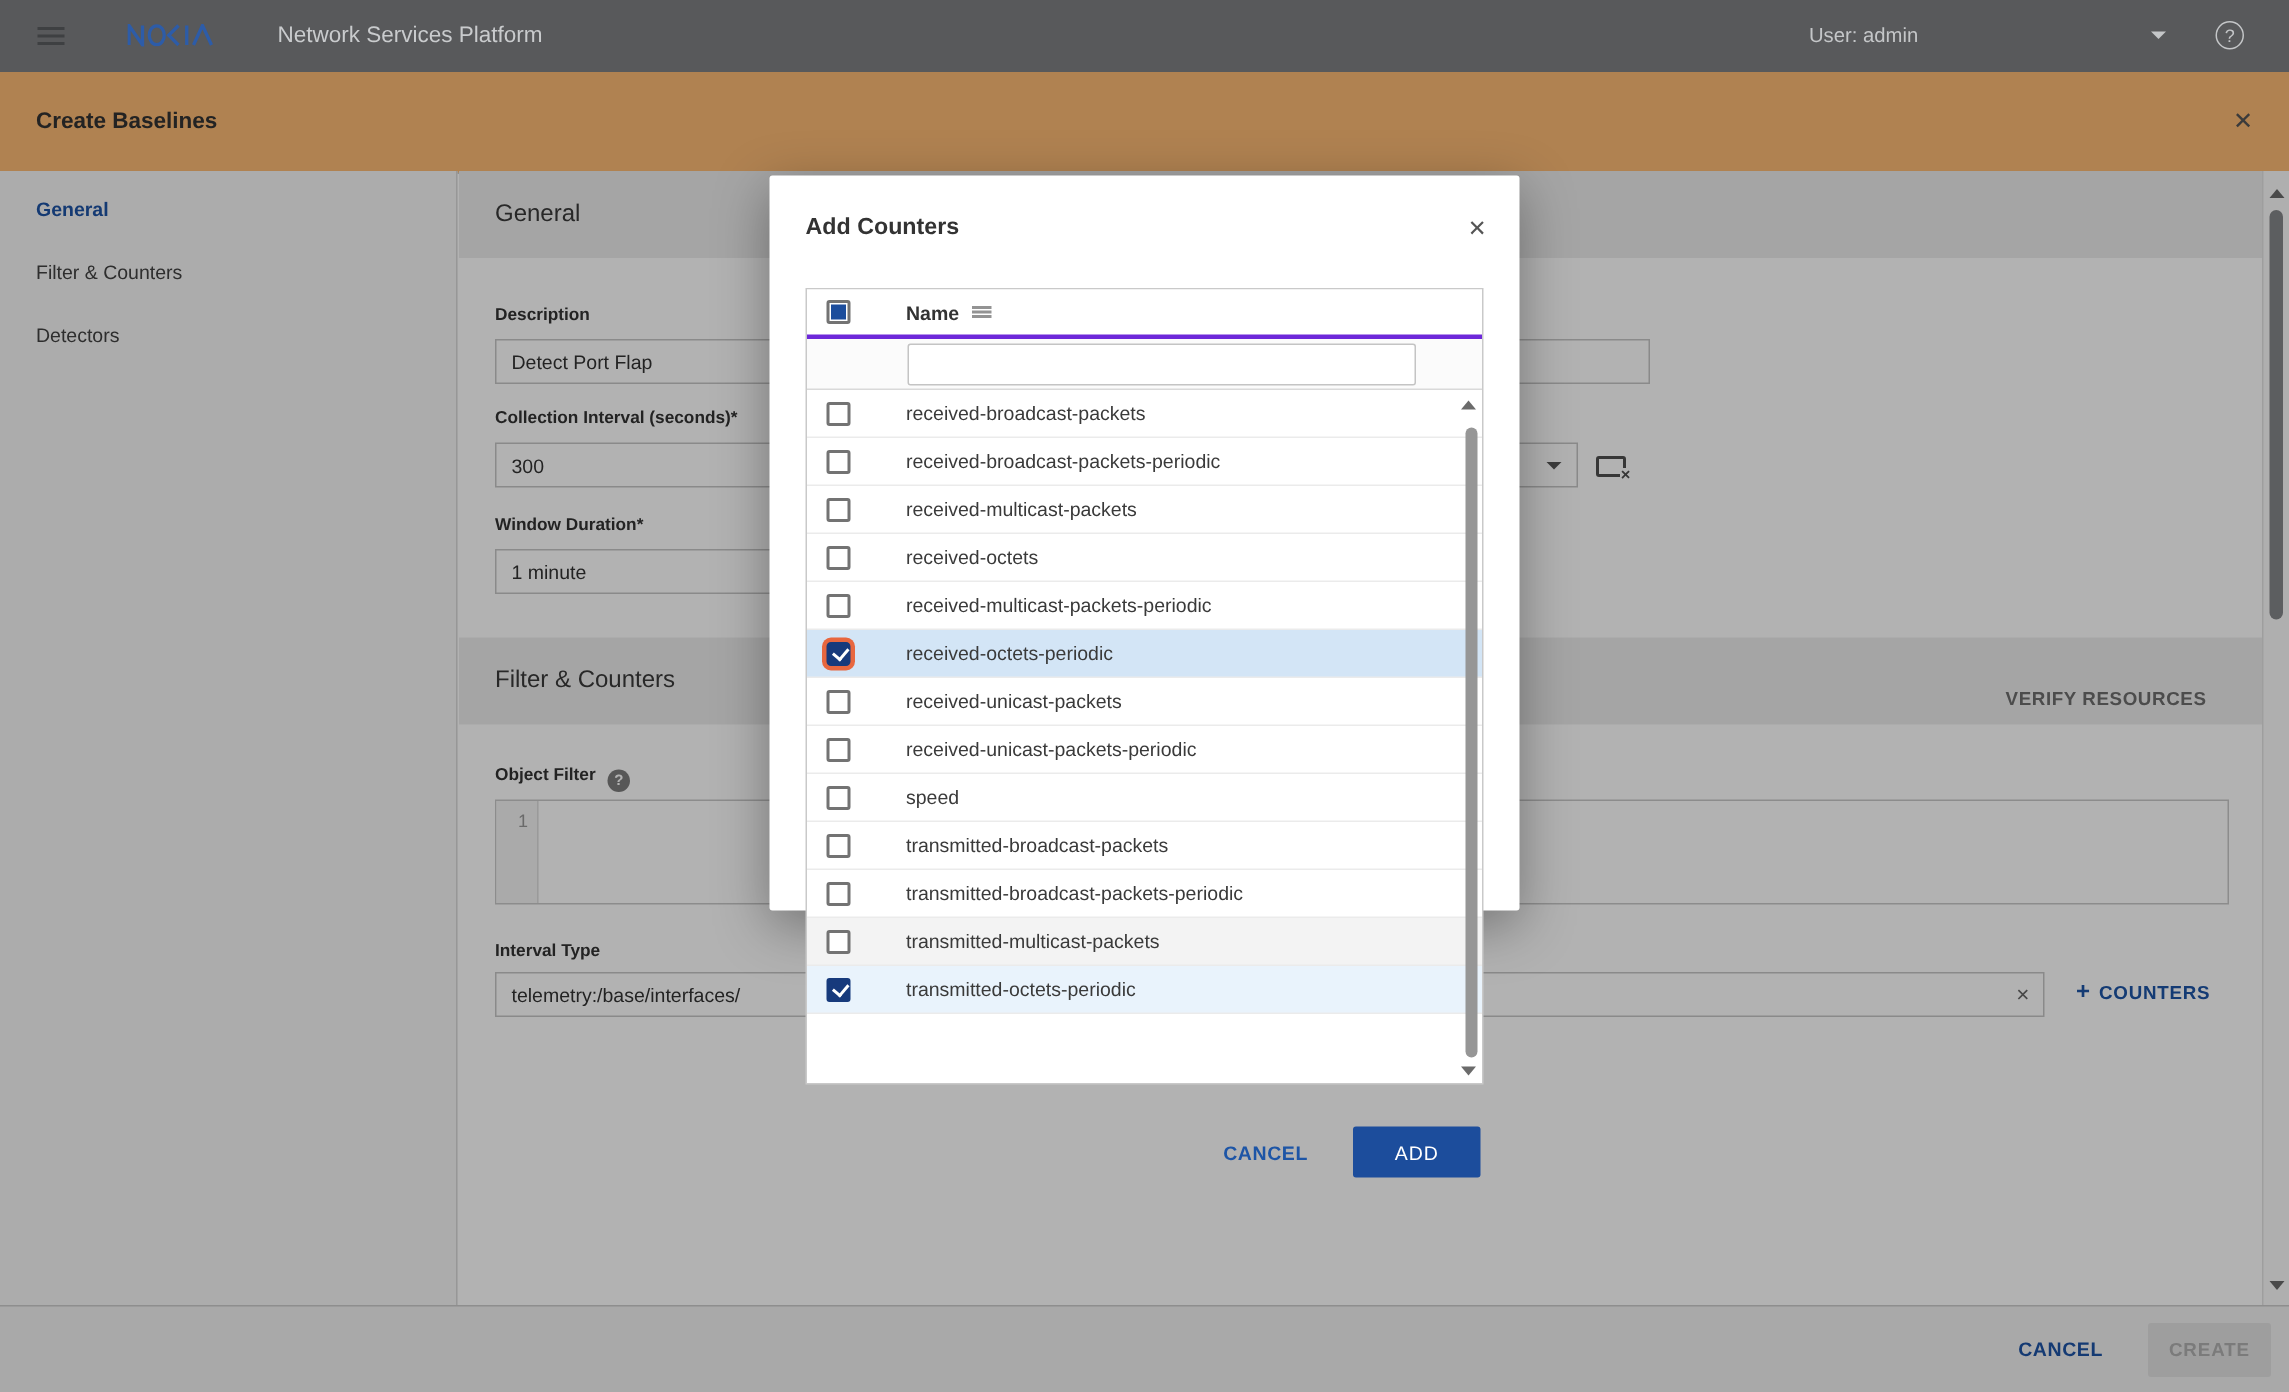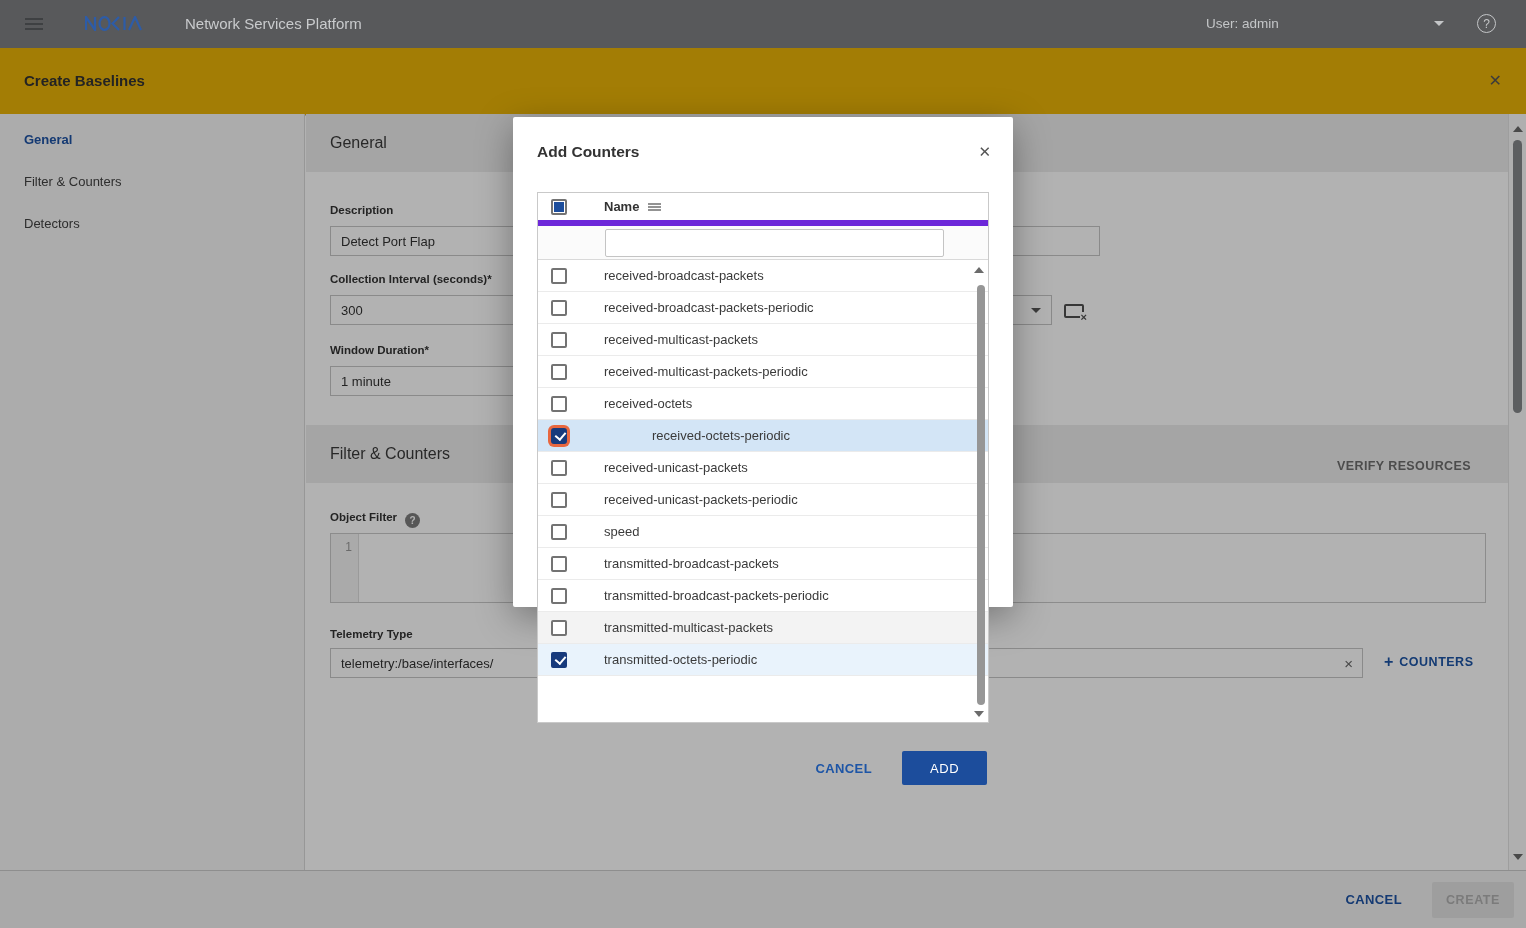--- a/index.html
+++ b/index.html
@@ -16,21 +16,21 @@
   .hamburger::after { content:''; position:absolute; left:0; right:0; top:3px; height:2px; background:#3e4042; }
   .brand { position:absolute; left:85px; top:16px; }
   .product-title { position:absolute; left:185px; top:15px; font-size:15px; color:#c9cbcd; }
   .user-label { position:absolute; left:1206px; top:16px; font-size:13.5px; color:#c4c6c8; }
   .user-caret { position:absolute; left:1434px; top:21px; width:0; height:0;
     border-left:5px solid transparent; border-right:5px solid transparent; border-top:5px solid #c4c6c8; }
   .help-icon { position:absolute; left:1477px; top:14px; width:19px; height:19px; border-radius:50%;
     border:1.5px solid #c4c6c8; color:#c4c6c8; font-size:12px; display:flex; align-items:center; justify-content:center; }
 
   
-  .page-header { position:absolute; top:48px; left:0; right:0; height:68px; background:#eab308; border-bottom:1px solid #ccc; }
+  .page-header { position:absolute; top:48px; left:0; right:0; height:68px; background:#fdba74; border-bottom:1px solid #ccc; }
   .page-title { position:absolute; left:24px; top:24px; font-size:15px; font-weight:bold; color:#333; }
   .page-close { position:absolute; right:24px; top:23px; font-size:16px; color:#555; cursor:pointer; }
 
   
   .sidebar { position:absolute; top:114px; left:0; width:305px; bottom:58px; background:#f6f6f6; border-right:1px solid #d9d9d9; }
   .side-item { position:absolute; left:24px; font-size:13px; color:#424242; cursor:pointer; }
   .side-item.active { color:#1e53a5; font-weight:bold; }
 
   
   .main { position:absolute; top:114px; left:306px; right:18px; bottom:58px; background:#fff; }
@@ -83,33 +83,33 @@
     font-family:"Liberation Sans",sans-serif; }
 
   
   .overlay { position:absolute; top:48px; left:0; right:0; bottom:0; background:rgba(0,0,0,.30); z-index:40; }
   .modal { position:absolute; left:513px; top:117px; width:500px; height:490px; background:#fff; z-index:50;
     border-radius:2px; box-shadow:0 10px 36px rgba(0,0,0,.35); }
   .modal-title { position:absolute; left:24px; top:26px; font-size:15.5px; font-weight:bold; color:#333; }
   .modal-close { position:absolute; right:22px; top:26px; font-size:15px; color:#555; cursor:pointer; }
 
   .mtable { position:absolute; left:24px; top:75px; width:452px; border:1px solid #c9c9c9; }
-  .mhead { height:33px; display:flex; align-items:center; border-bottom:6px solid #6d28d9; background:#fff; }
+  .mhead { height:33px; display:flex; align-items:center; border-bottom:3px solid #6d28d9; background:#fff; }
   .col-name { margin-left:37px; font-size:13px; font-weight:bold; color:#333; }
   .sort-icon { width:13px; height:8px; margin-left:9px; border-top:2px solid #939393; border-bottom:2px solid #939393; position:relative; }
   .sort-icon::after { content:''; position:absolute; left:0; right:0; top:1px; height:2px; background:#939393; }
 
   .mfilter { height:34px; display:flex; align-items:center; background:#fbfbfb; border-bottom:1px solid #d9d9d9; }
   .mfilter input { margin-left:67px; width:339px; height:28px; border:1px solid #c4c4c4; border-radius:2px;
     padding:0 8px; font-size:13px; font-family:"Liberation Sans",sans-serif; background:#fff; }
 
   .mlist { position:relative; height:462px; overflow:hidden; background:#fff; }
   .mrow { height:32px; display:flex; align-items:center; border-bottom:1px solid #ebebeb; cursor:pointer; }
   .mrow .row-label { margin-left:37px; font-size:13px; color:#3a3a3a; }
-  .mrow.selected { background:#d3e5f6;gap:48px; }
+  .mrow.selected { background:#d3e5f6; }
   .mrow.selected-light { background:#e9f3fc; }
   .mrow.hover { background:#f3f3f3; }
 
   .cb { width:16px; height:16px; min-width:16px; margin-left:13px; border:2px solid #737373; border-radius:2px;
     background:#fff; position:relative; cursor:pointer; }
   .cb.indeterminate { }
   .cb.indeterminate::after { content:''; position:absolute; inset:1px; background:#1c4d9c; }
   .cb.checked { background:#173a7c; border-color:#173a7c; }
   .cb.checked::after { content:''; position:absolute; left:3.5px; top:0.5px; width:5px; height:8px;
     border:solid #fff; border-width:0 2px 2px 0; transform:rotate(40deg); }
@@ -185,21 +185,21 @@
     <span class="verify-btn">VERIFY RESOURCES</span>
   </div>
 
   <div class="fld-label" style="left:24px; top:397px">
     <span>Object Filter</span><span class="q-circle">?</span>
   </div>
   <div class="editor">
     <div class="editor-gutter">1</div>
   </div>
 
-  <div class="fld-label" style="left:24px; top:514px">Telemetry Type</div>
+  <div class="fld-label" style="left:24px; top:514px">Interval Type</div>
   <div class="fld" style="left:24px; top:534px; width:1033px; padding-right:28px">
     <span>telemetry:/base/interfaces/</span>
     <span class="clear-x">×</span>
   </div>
 
   <div class="counters-btn">
     <span class="plus">+</span>
     <span class="lbl">COUNTERS</span>
   </div>
 </div>
@@ -242,26 +242,26 @@
     <span class="row-label">received-broadcast-packets-periodic</span>
   </div>
 
   <div class="mrow">
     <div class="cb"></div>
     <span class="row-label">received-multicast-packets</span>
   </div>
 
   <div class="mrow">
     <div class="cb"></div>
+    <span class="row-label">received-octets</span>
+  </div>
+
+  <div class="mrow">
+    <div class="cb"></div>
     <span class="row-label">received-multicast-packets-periodic</span>
-  </div>
-
-  <div class="mrow">
-    <div class="cb"></div>
-    <span class="row-label">received-octets</span>
   </div>
 
   <div class="mrow selected">
     <div class="cb checked focus-ring"></div>
     <span class="row-label">received-octets-periodic</span>
   </div>
 
   <div class="mrow">
     <div class="cb"></div>
     <span class="row-label">received-unicast-packets</span>

